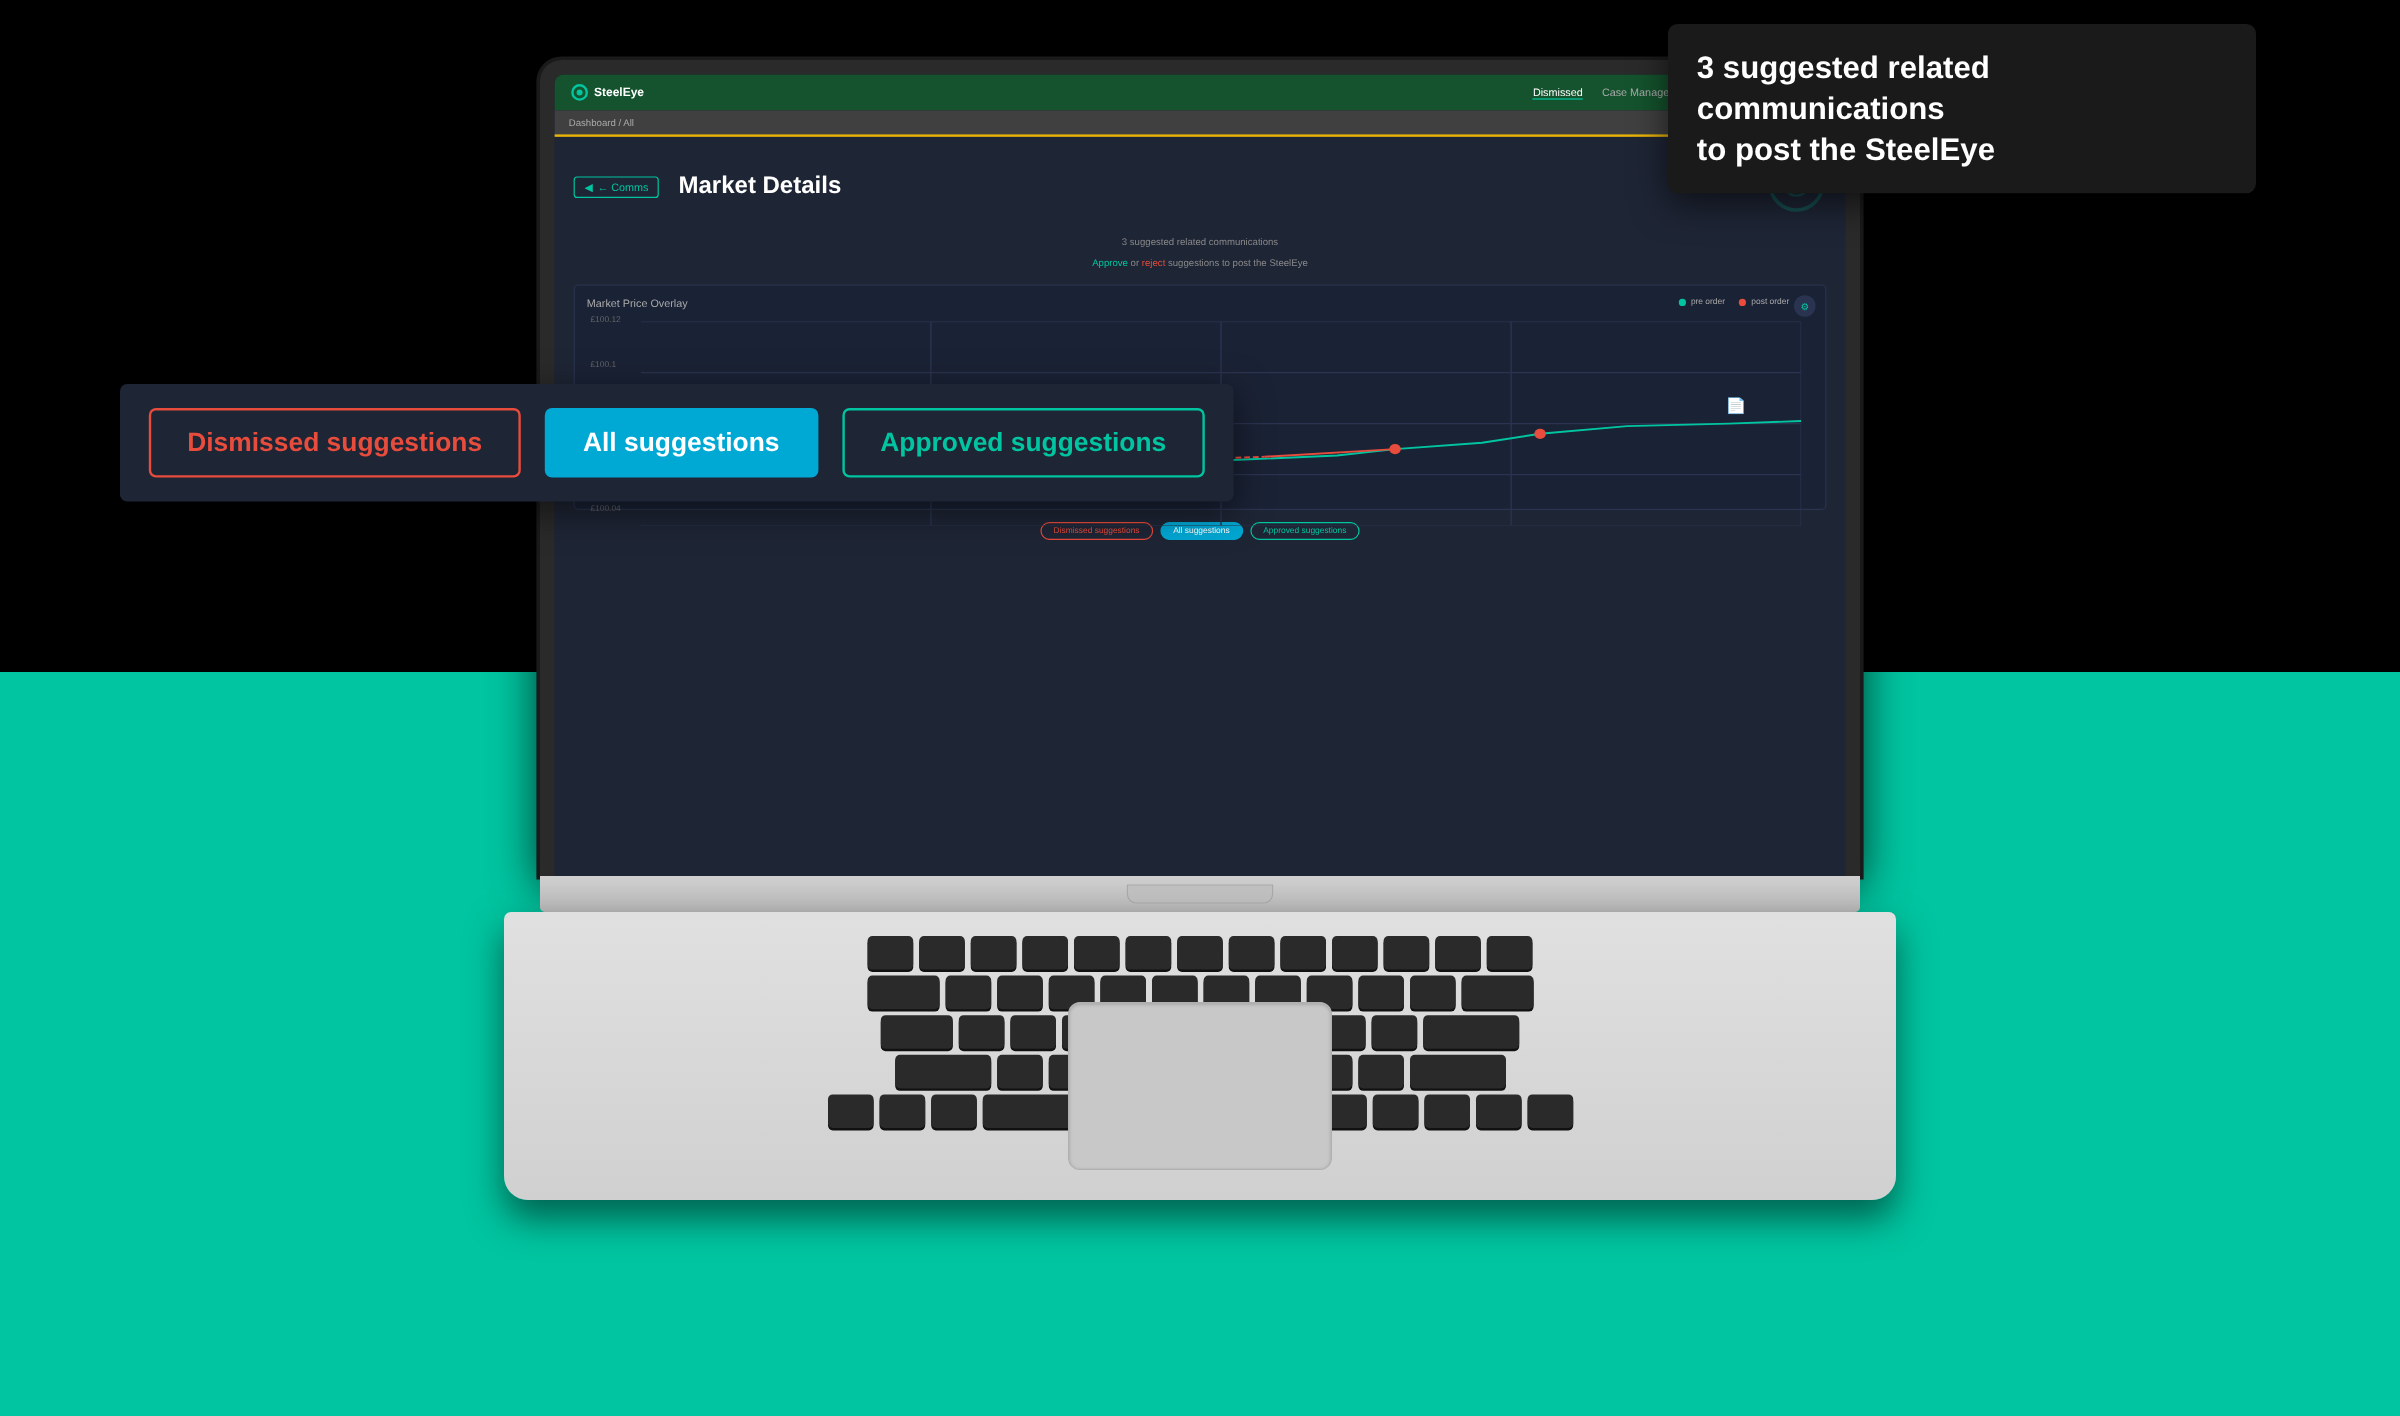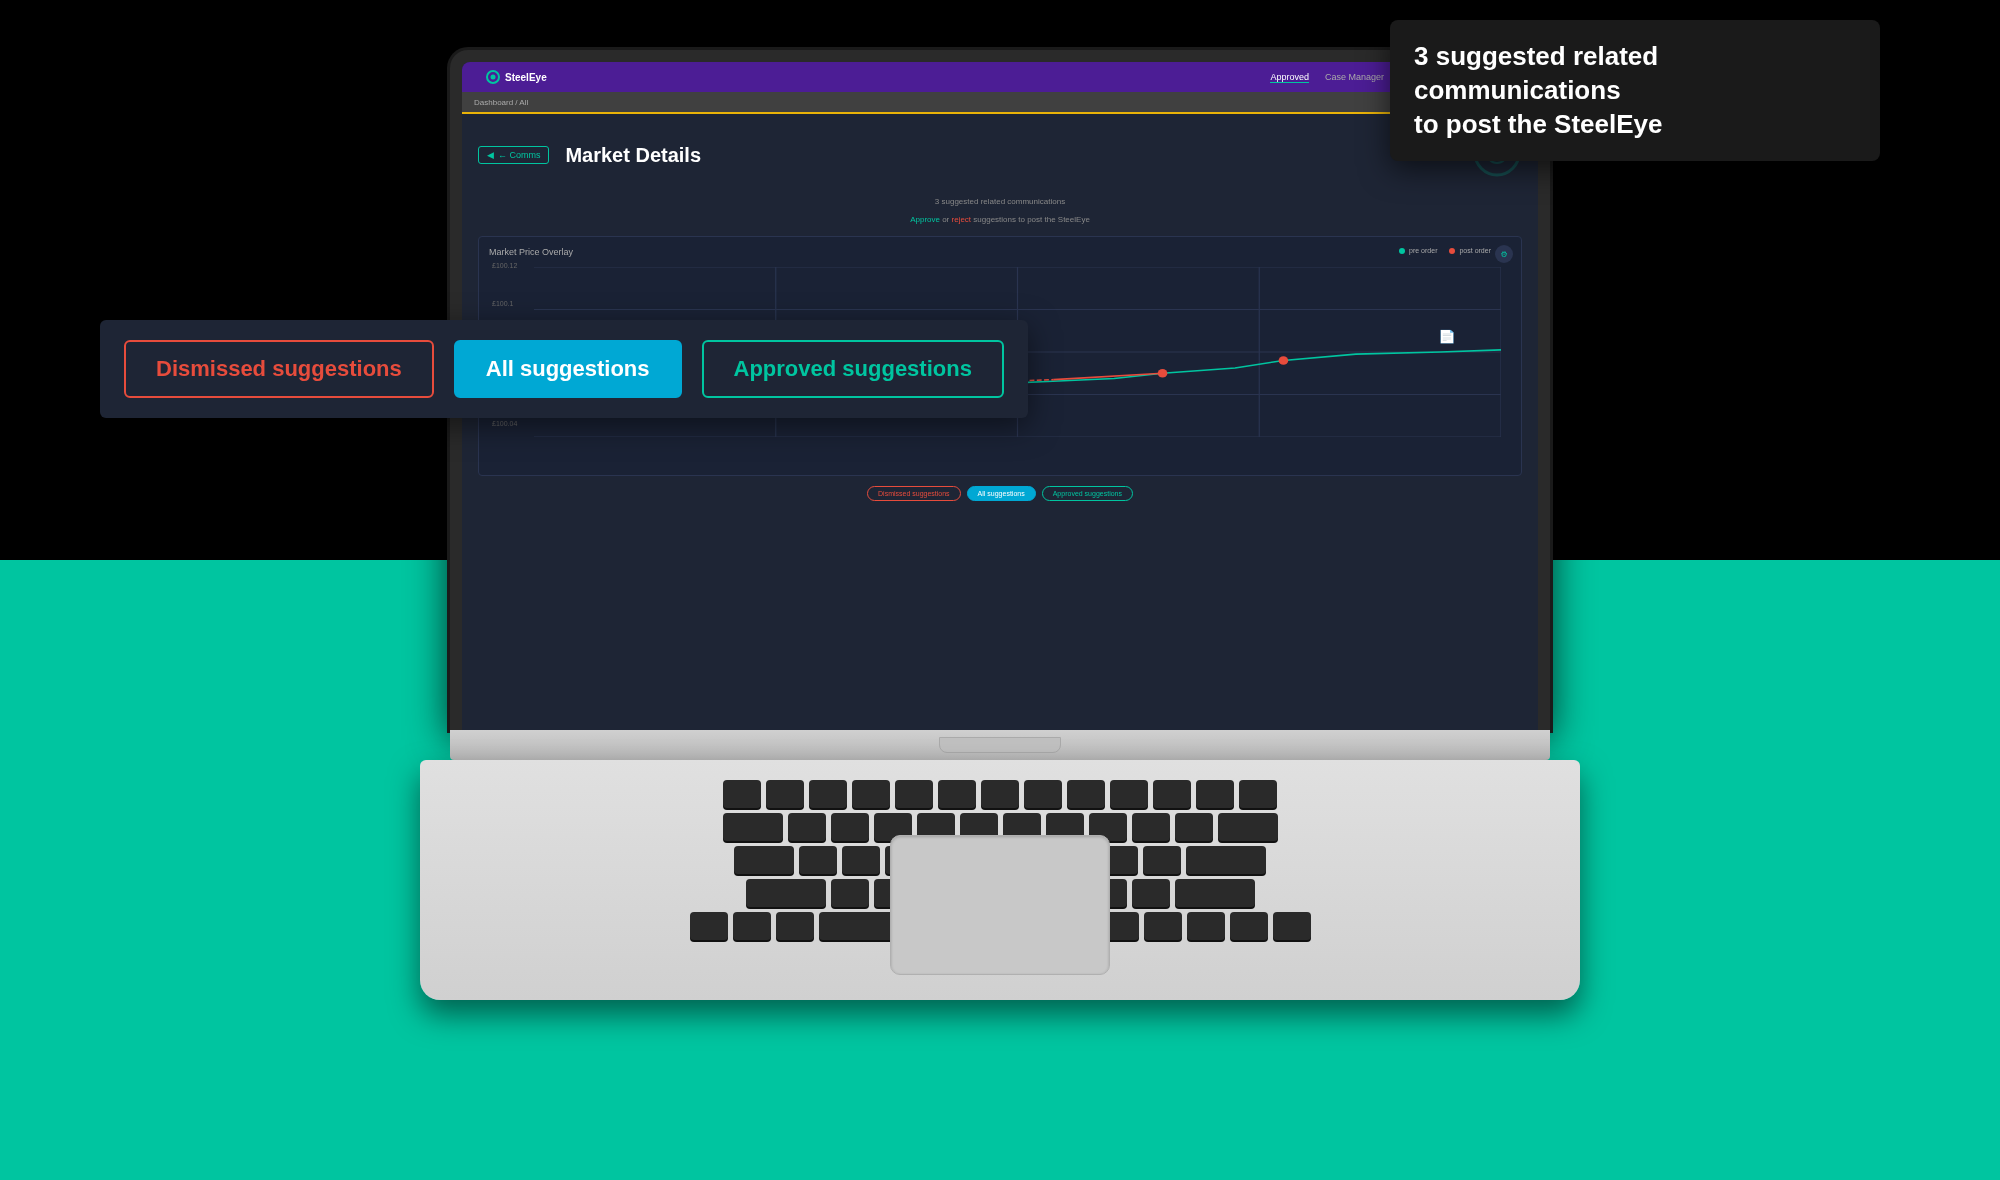--- a/index.html
+++ b/index.html
@@ -55,24 +55,24 @@
       right: 12px;
       bottom: 0;
       background: #1e2535;
       border-radius: 8px 8px 0 0;
       overflow: hidden;
     }
 
     
     .app-navbar {
       height: 30px;
-      background: #4c1d95;
+      background: #14532d;
       display: flex;
       align-items: center;
-      padding: 0 24px;
+      padding: 0 14px;
       gap: 32px;
     }
 
     .app-logo {
       display: flex;
       align-items: center;
       gap: 5px;
       color: #fff;
       font-size: 10px;
       font-weight: bold;
@@ -173,21 +173,21 @@
     .approve-text { color: #00c5a0; }
     .reject-text { color: #e74c3c; }
 
     
     .chart-container {
       background: #1a2235;
       border: 1px solid #2a3450;
       border-radius: 4px;
       padding: 10px;
       margin-bottom: 10px;
-      height: 240px;
+      height: 188px;
       position: relative;
     }
 
     .chart-title {
       color: #aaa;
       font-size: 9px;
       margin-bottom: 8px;
     }
 
     .legend {
@@ -454,21 +454,21 @@
 
   <div class="screen-bezel">
     <div class="screen-inner">
 
       <div class="app-navbar">
         <div class="app-logo">
           <div class="logo-circle"></div>
           <span>SteelEye</span>
         </div>
         <div class="nav-links">
-          <span class="nav-link active">Approved</span>
+          <span class="nav-link active">Dismissed</span>
           <span class="nav-link">Case Manager</span>
           <span class="nav-link">Communications</span>
           <span class="nav-link">Comms</span>
         </div>
       </div>
 
       <div class="breadcrumb-bar">
         <span class="breadcrumb-text">Dashboard / All</span>
       </div>
 

